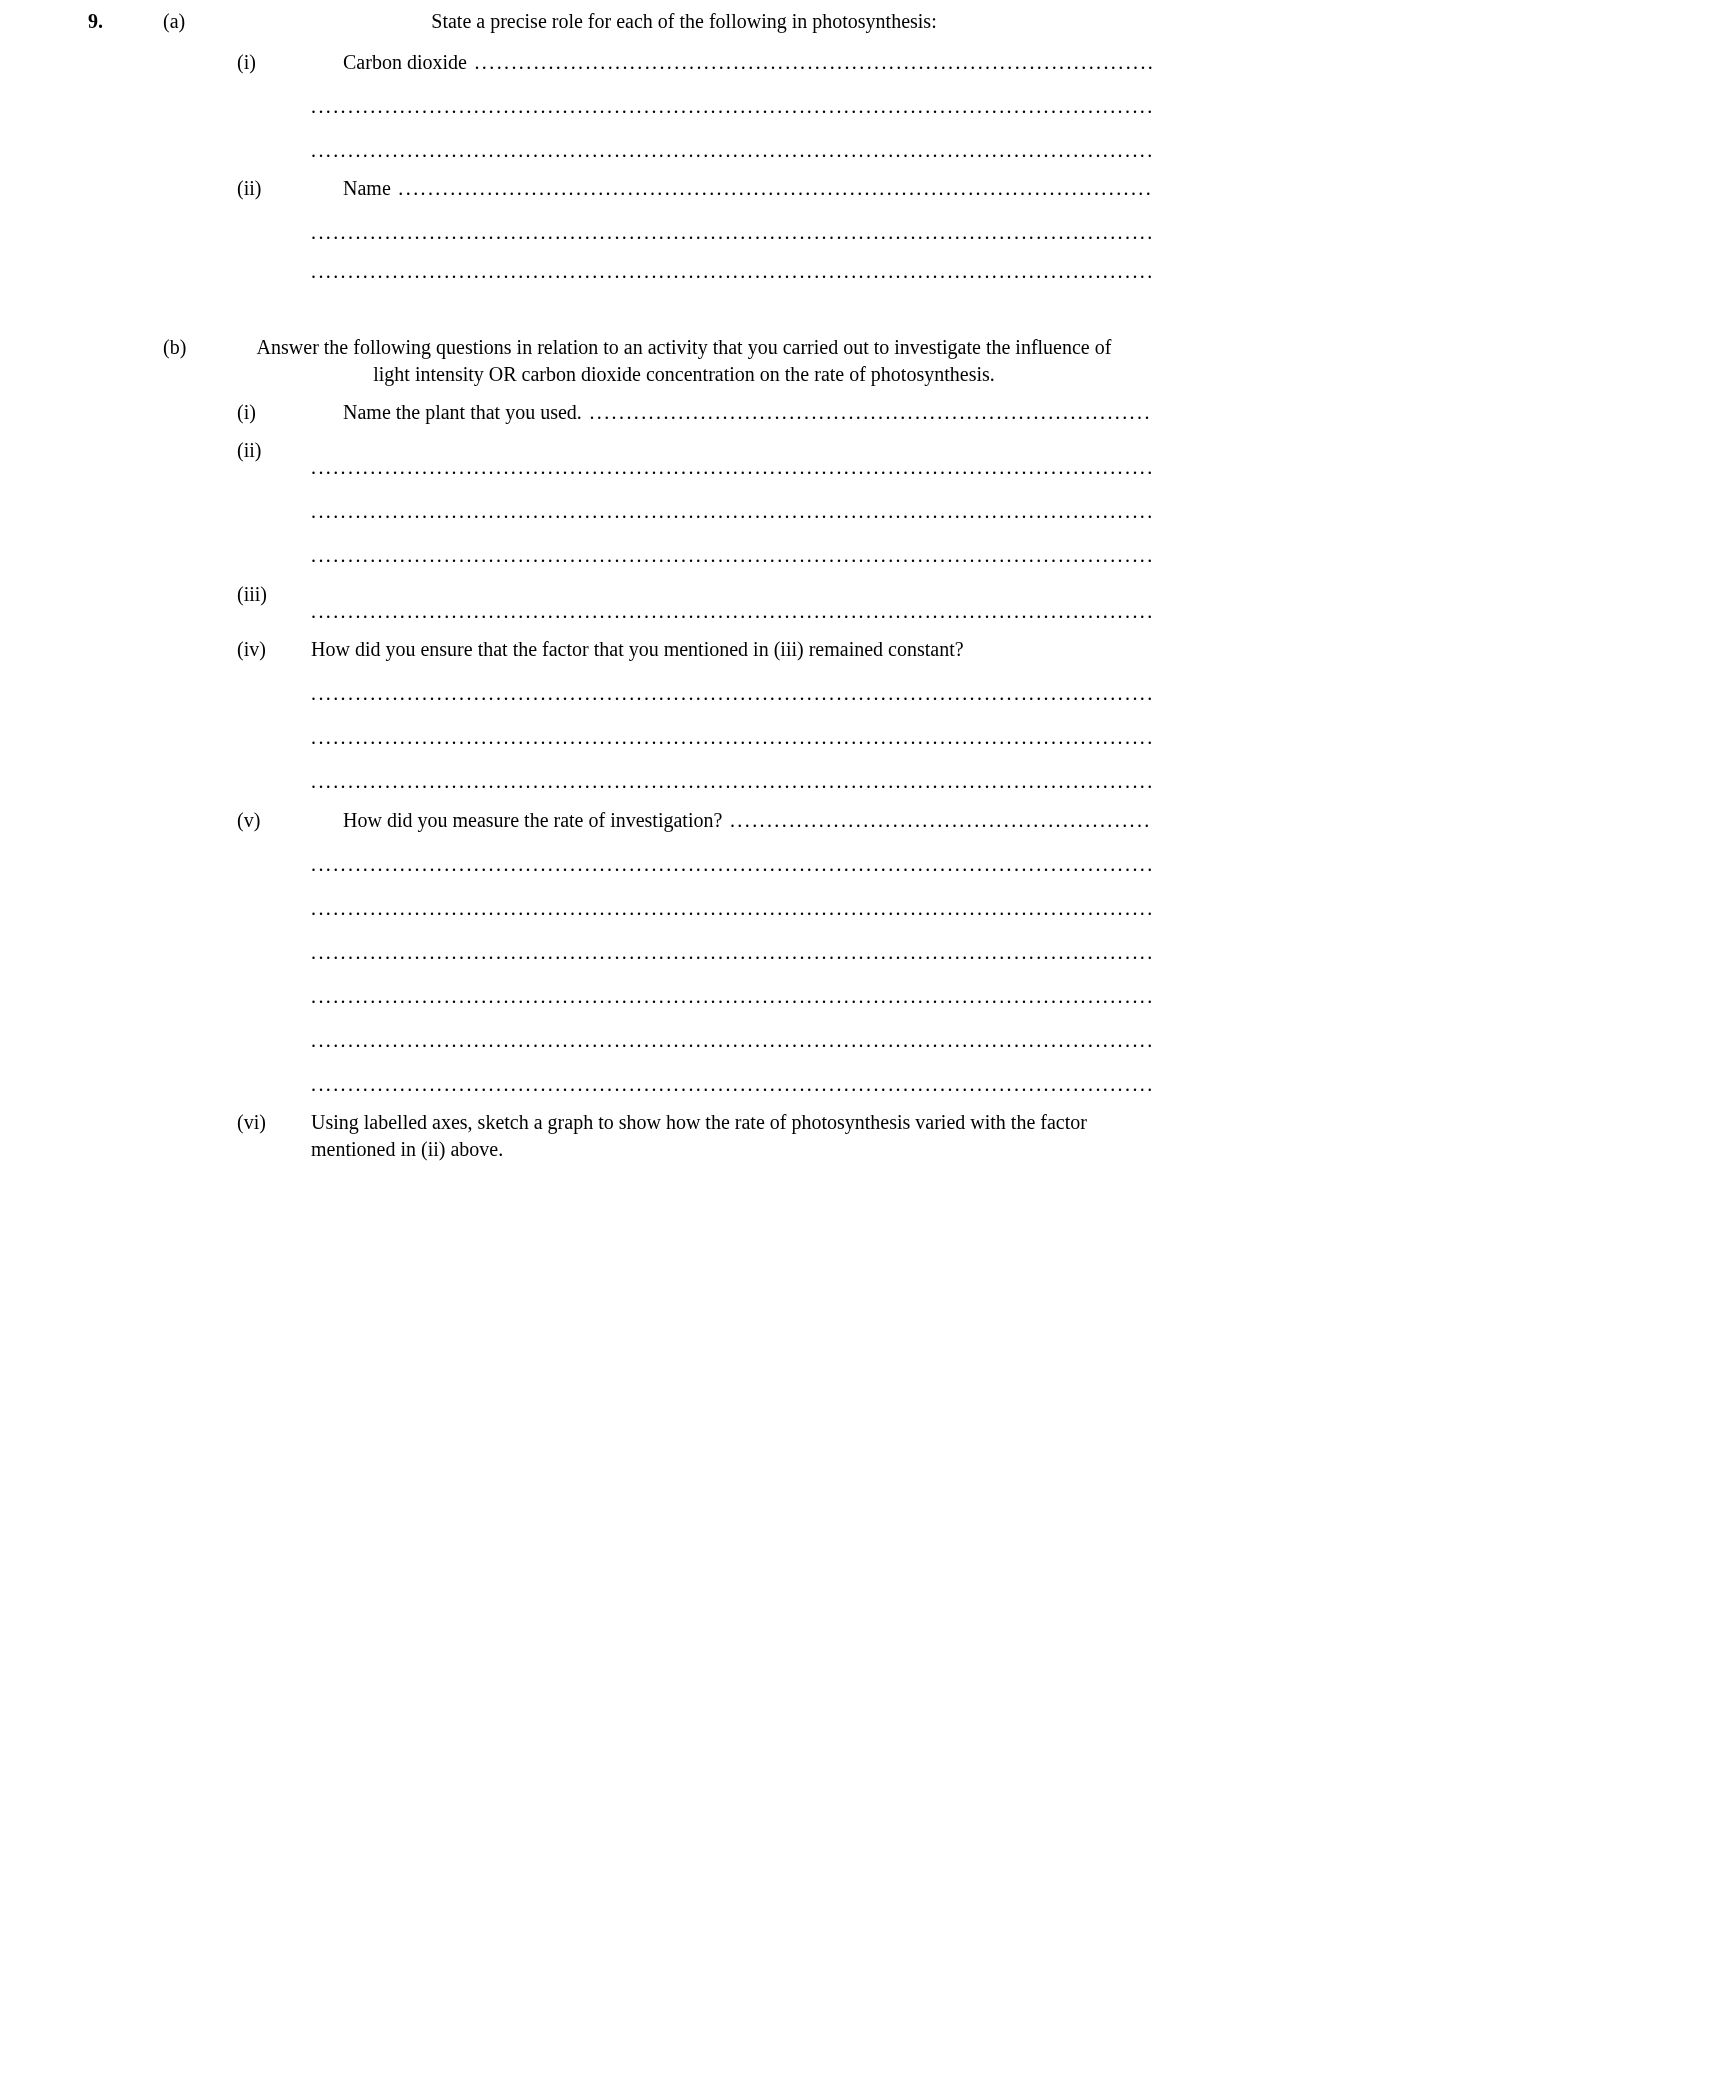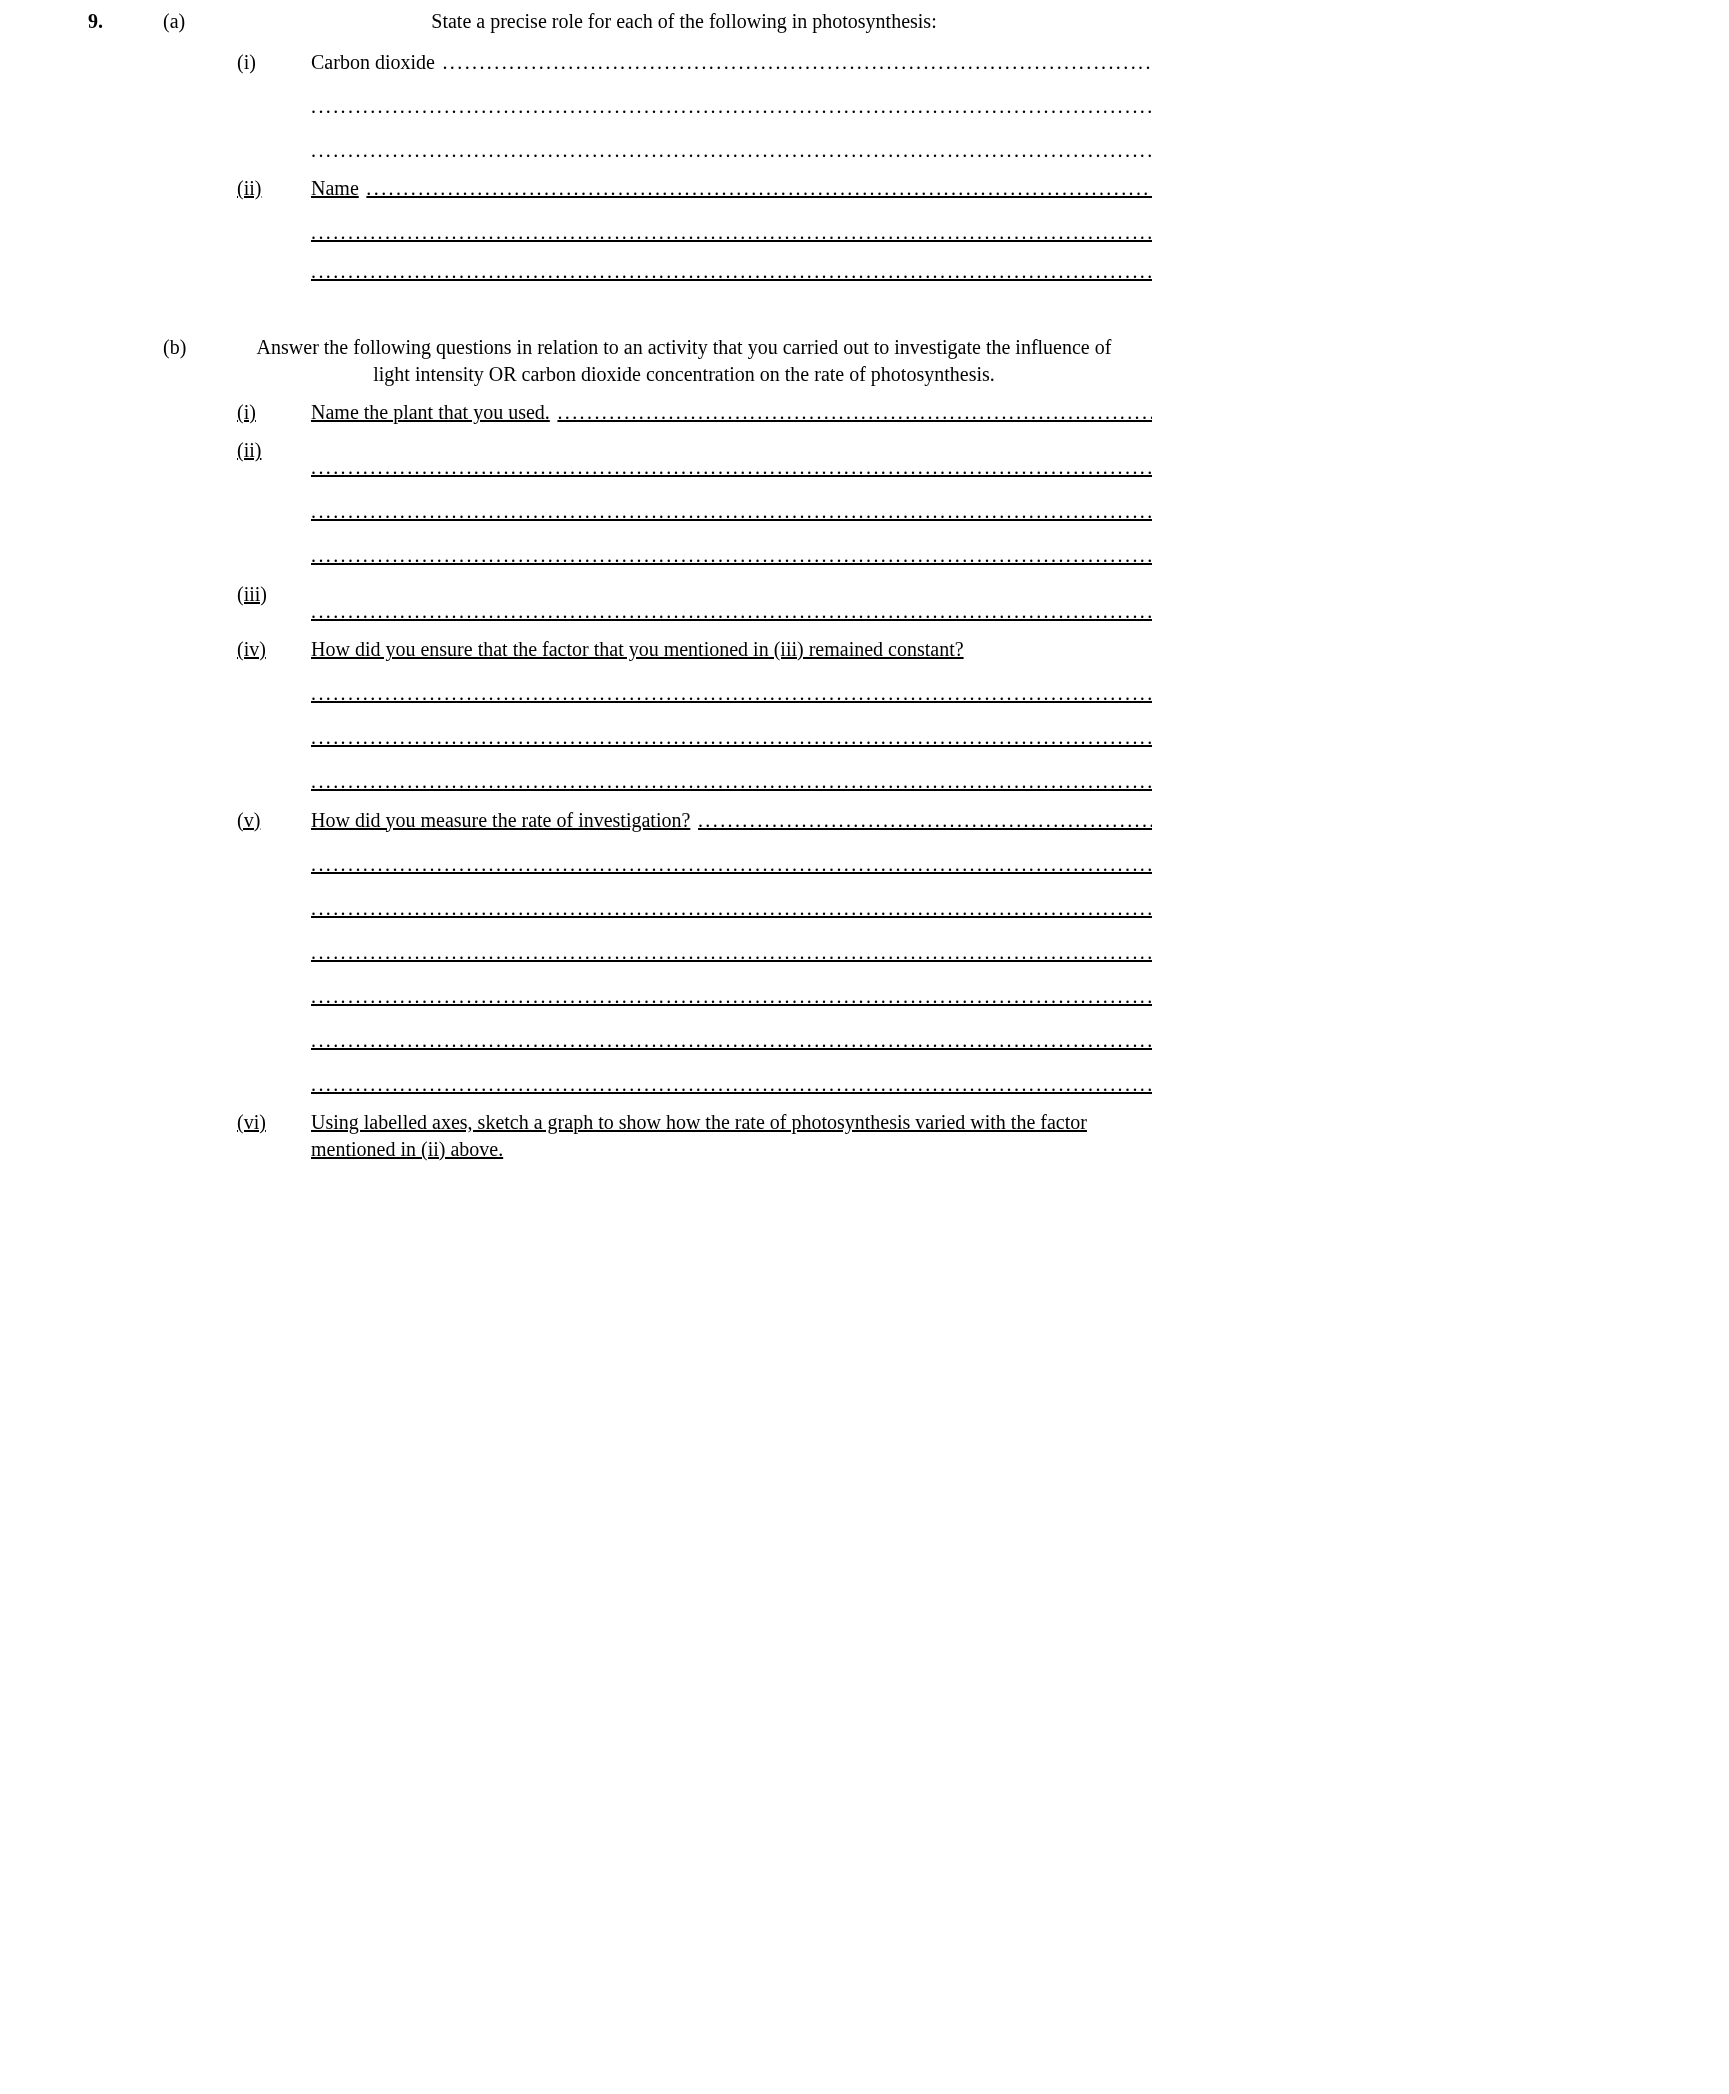--- a/index.html
+++ b/index.html
@@ -50,38 +50,39 @@
     flex: 1 1 auto;
     min-width: 0;
     max-width: 841px;
   }
   .lead-row {
     display: flex;
     align-items: baseline;
   }
   .lead-row .lead-text {
     white-space: nowrap;
+    margin-left: 32px;
   }
   .dots {
     white-space: nowrap;
     overflow: hidden;
     letter-spacing: 2.4px;
     color: #000000;
   }
   .dots.inline {
     flex: 1 1 auto;
     min-width: 0;
     margin-left: 7.6px;
   }
   .dots.line {
     width: 841px;
     max-width: 841px;
   }
   .gap    { margin-top: 14.3px; }
-  .gap-sm { margin-top: 11.4px; text-decoration: underline; }
+  .gap-sm { margin-top: 11.4px; }
   .gap-lg { margin-top: 49px; }
   .gap-md { margin-top: 17px; }
   .intro-par {
     max-width: 894px;
     text-align: center;
   }
 </style>
 </head>
 <body>
 

